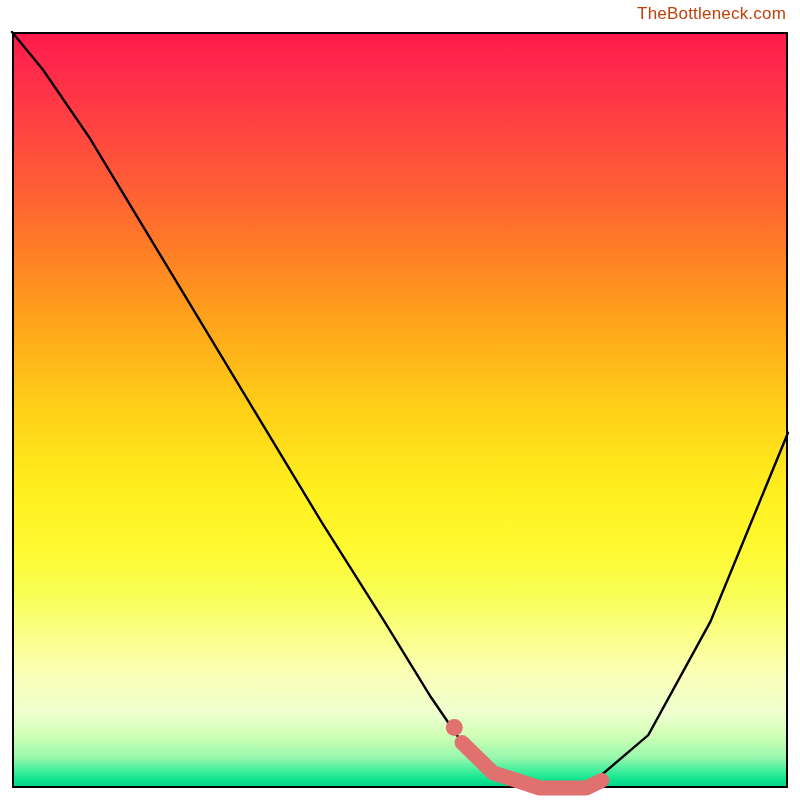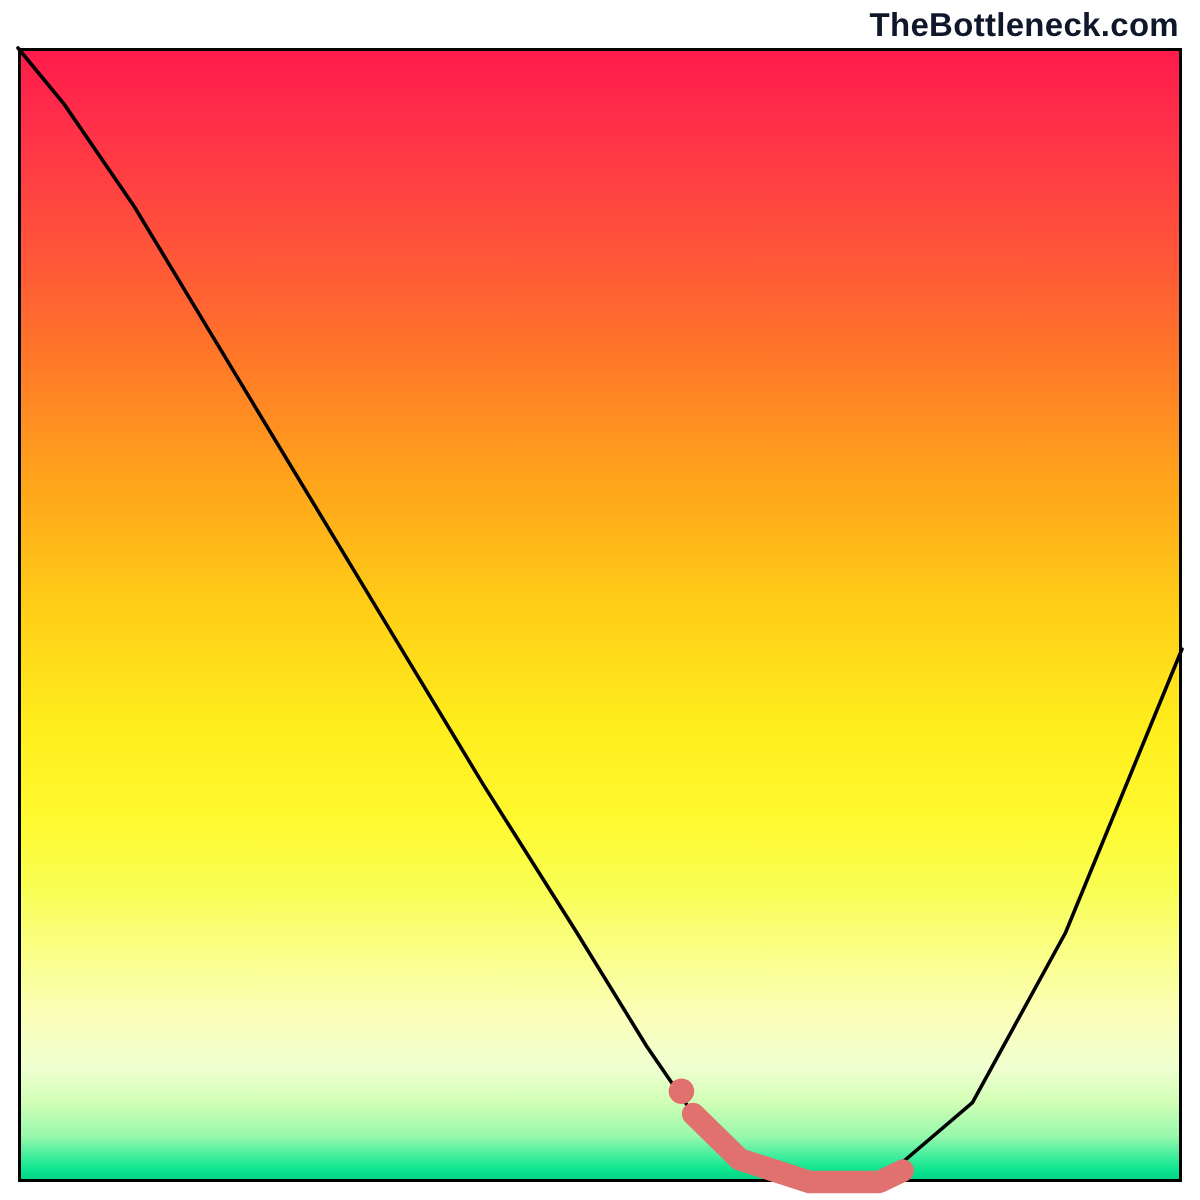--- a/index.html
+++ b/index.html
@@ -8,23 +8,23 @@
     height: 800px;
     background: #ffffff;
     position: relative;
     overflow: hidden;
     font-family: Arial, Helvetica, sans-serif;
   }
   .watermark {
     position: absolute;
     top: 4px;
     right: 14px;
-    font-size: 22px;
-    font-weight: 700;
-    color: #0f172a;
+    font-size: 17px;
+    font-weight: 400;
+    color: #c2410c;
     letter-spacing: 0.2px;
     z-index: 10;
   }
   .plot-wrap {
     position: absolute;
     left: 12px;
     top: 32px;
     width: 776px;
     height: 756px;
     background: linear-gradient(to bottom,

